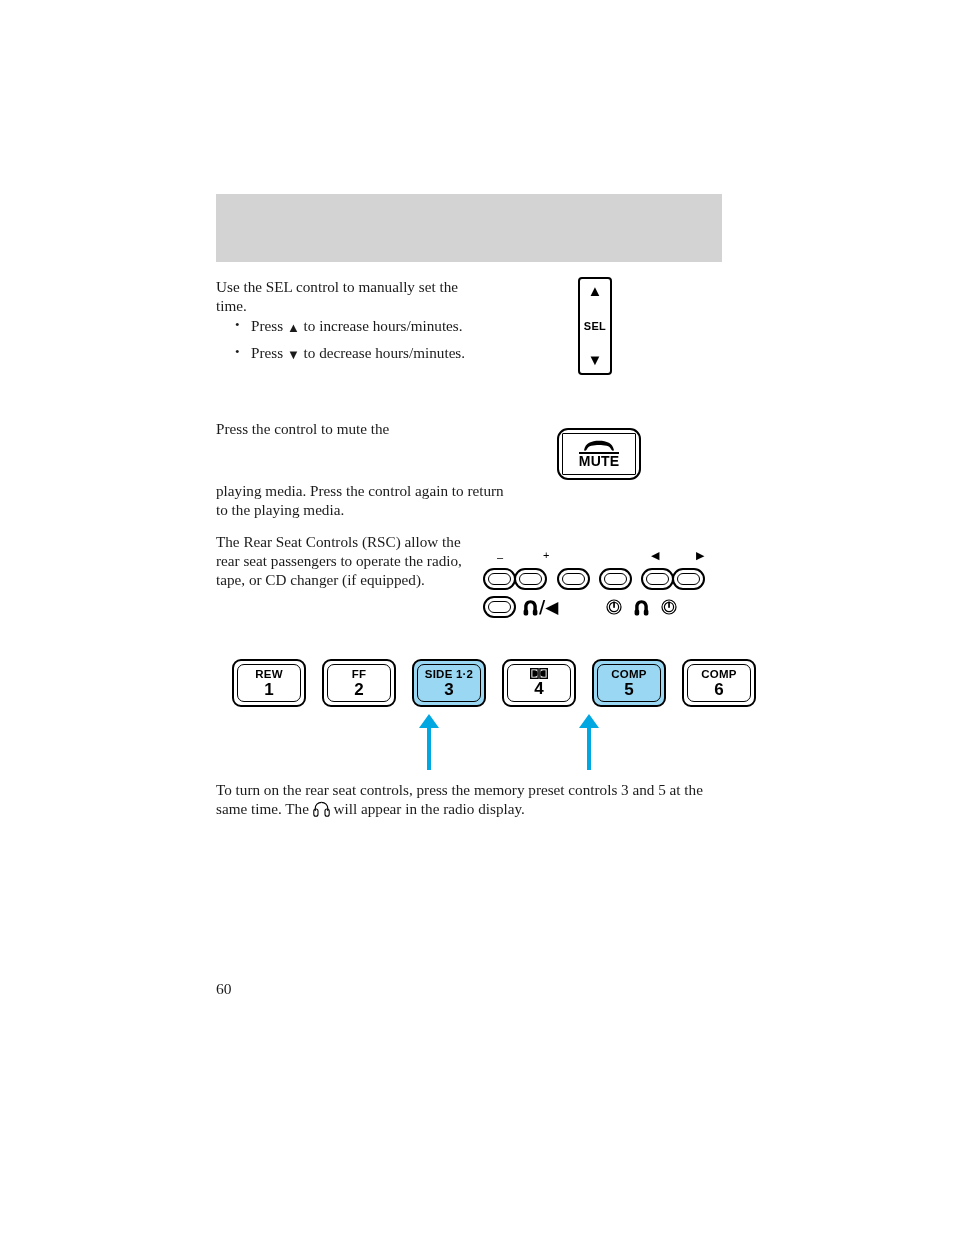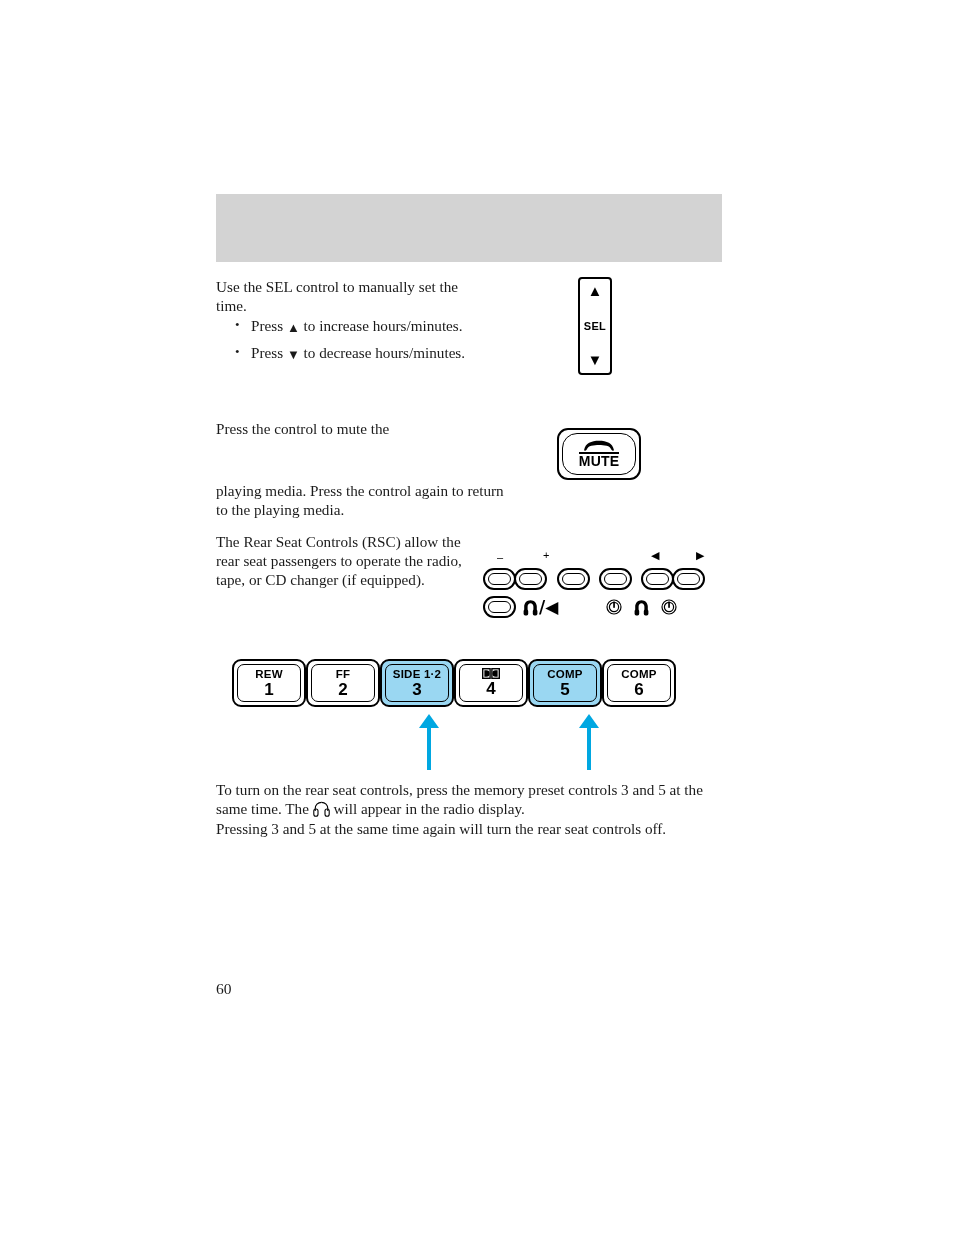--- a/index.html
+++ b/index.html
@@ -138,21 +138,21 @@
     border: 2px solid #000;
     border-radius: 11px;
     background: #fff;
     box-sizing: border-box;
   }
   .mute-control .inner {
     position: absolute;
     left: 3px; top: 3px;
     right: 3px; bottom: 3px;
     border: 1.5px solid #000;
-    border-radius: 15px;
+    border-radius: 1px;
     display: flex;
     flex-direction: column;
     align-items: center;
     justify-content: center;
   }
   .mute-handset {
     width: 34px;
     height: 11px;
     margin-bottom: 1px;
   }
@@ -242,20 +242,21 @@
     width: 16px;
     height: 16px;
   }
 
   
   .presets {
     position: absolute;
     left: 232px;
     top: 659px;
     display: flex;
+    gap: 16px;
   }
   .preset {
     width: 74px;
     height: 48px;
     border: 2px solid #000;
     border-radius: 9px;
     background: #ffffff;
     box-sizing: border-box;
     position: relative;
   }
@@ -507,17 +508,16 @@
     <span>To turn on the rear seat controls, press the memory preset controls 3 and 5 at the same time. The</span>
     <svg class="inline-hp" viewBox="0 0 17 16">
       <path d="M8.5 1.4 C4.8 1.4 2.2 4.1 2.2 7.6 L2.2 10.0" fill="none" stroke="#000" stroke-width="1.1"></path>
       <path d="M8.5 1.4 C12.2 1.4 14.8 4.1 14.8 7.6 L14.8 10.0" fill="none" stroke="#000" stroke-width="1.1"></path>
       <rect x="0.8" y="8.0" width="4.2" height="7.2" rx="2.0" fill="none" stroke="#000" stroke-width="1.1"></rect>
       <rect x="12.0" y="8.0" width="4.2" height="7.2" rx="2.0" fill="none" stroke="#000" stroke-width="1.1"></rect>
     </svg>
     <span>will appear in the radio display.</span>
   </div>
 
-  <div class="body-text bottom-p2">Pressing 3 and 5 at the same time again will turn the rear seat controls off.</div>
 
   <div class="page-number">60</div>
 
 </div>
 
 </body></html>

